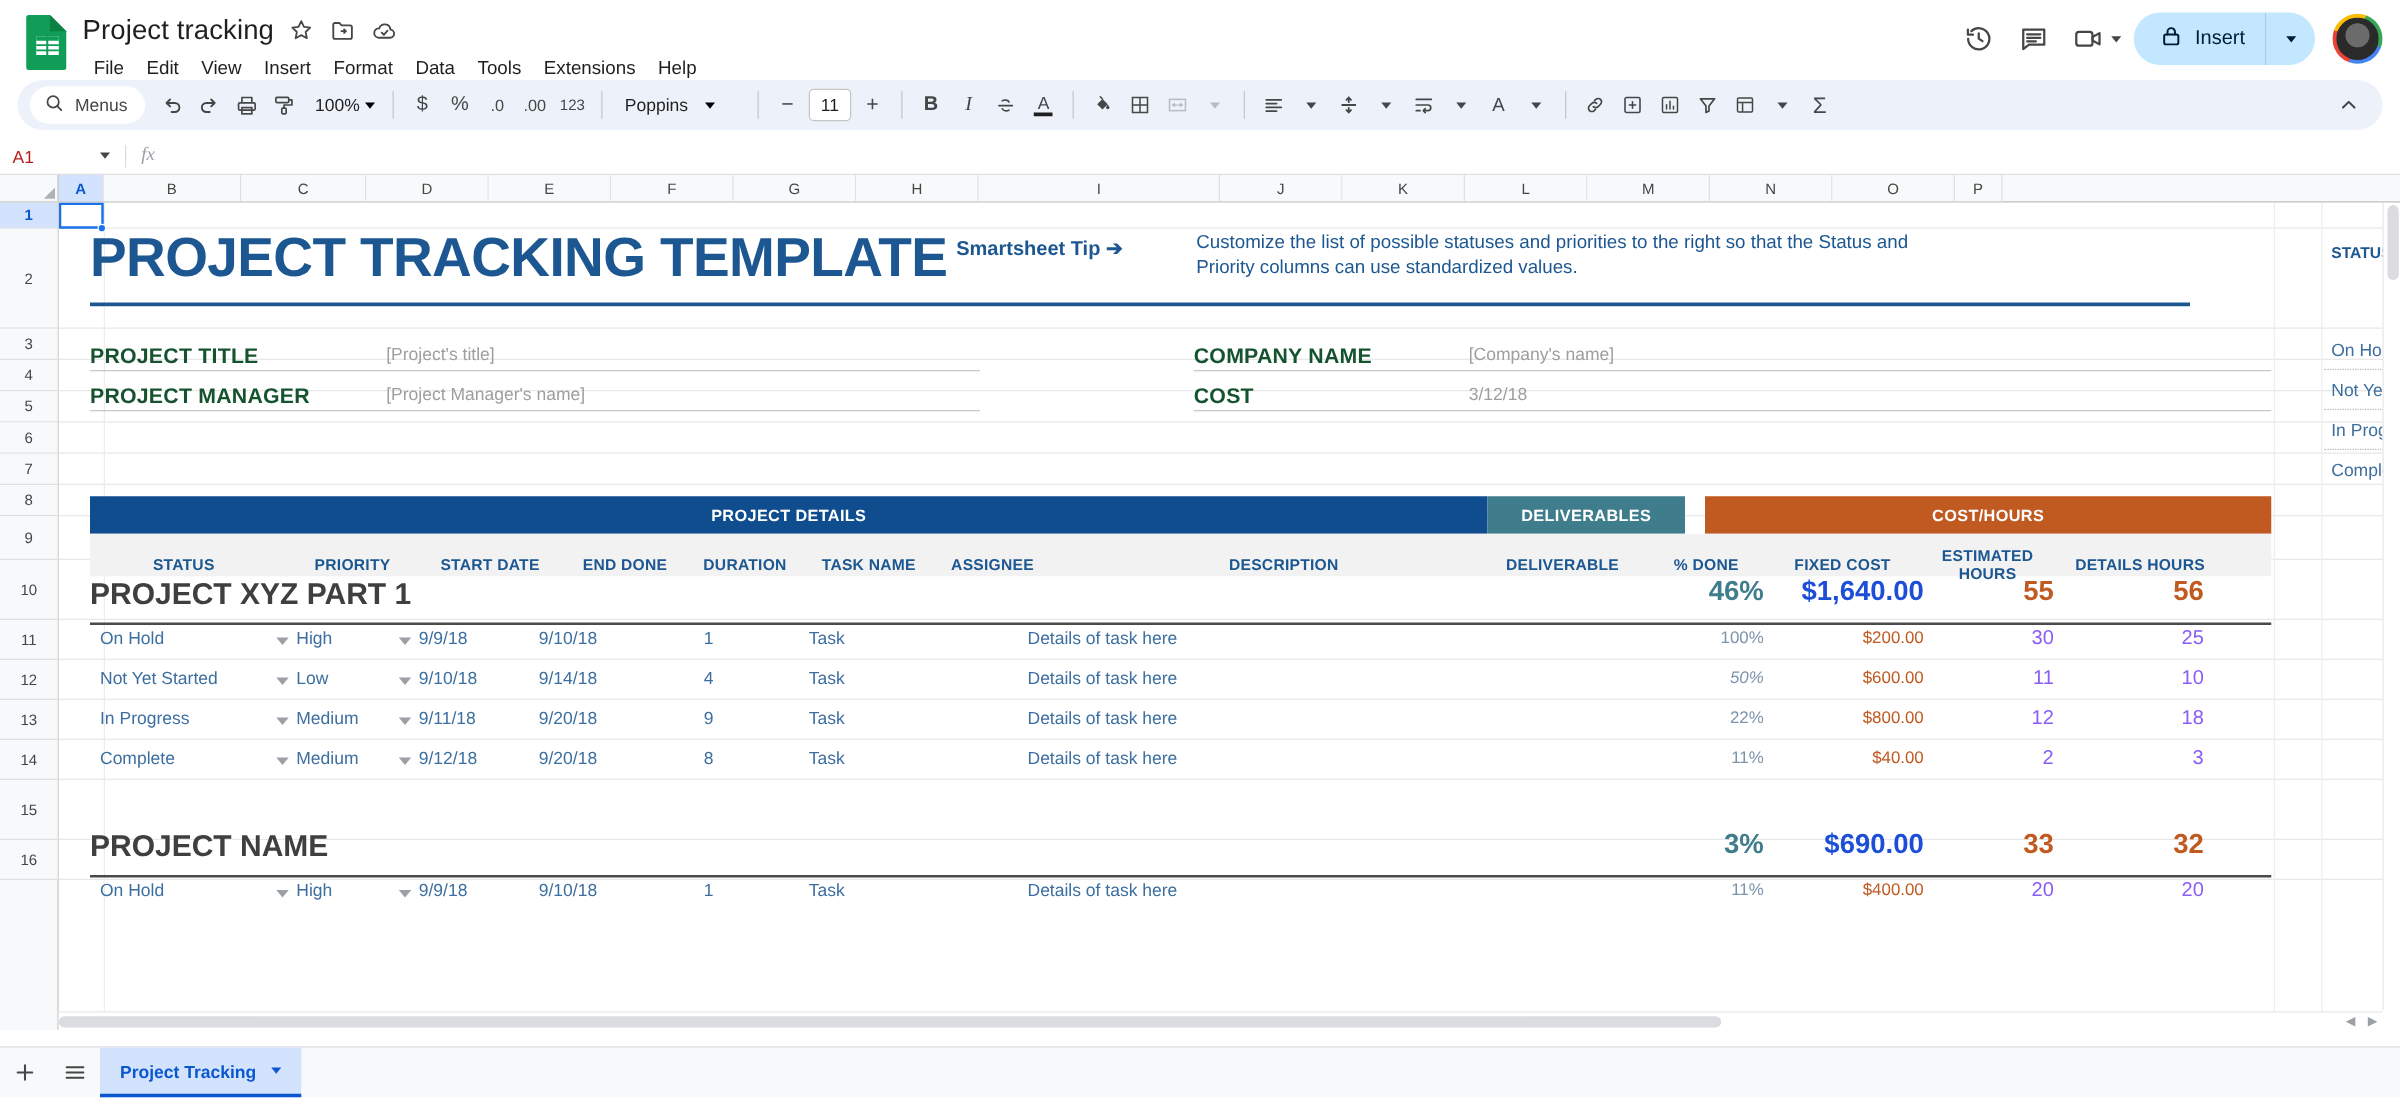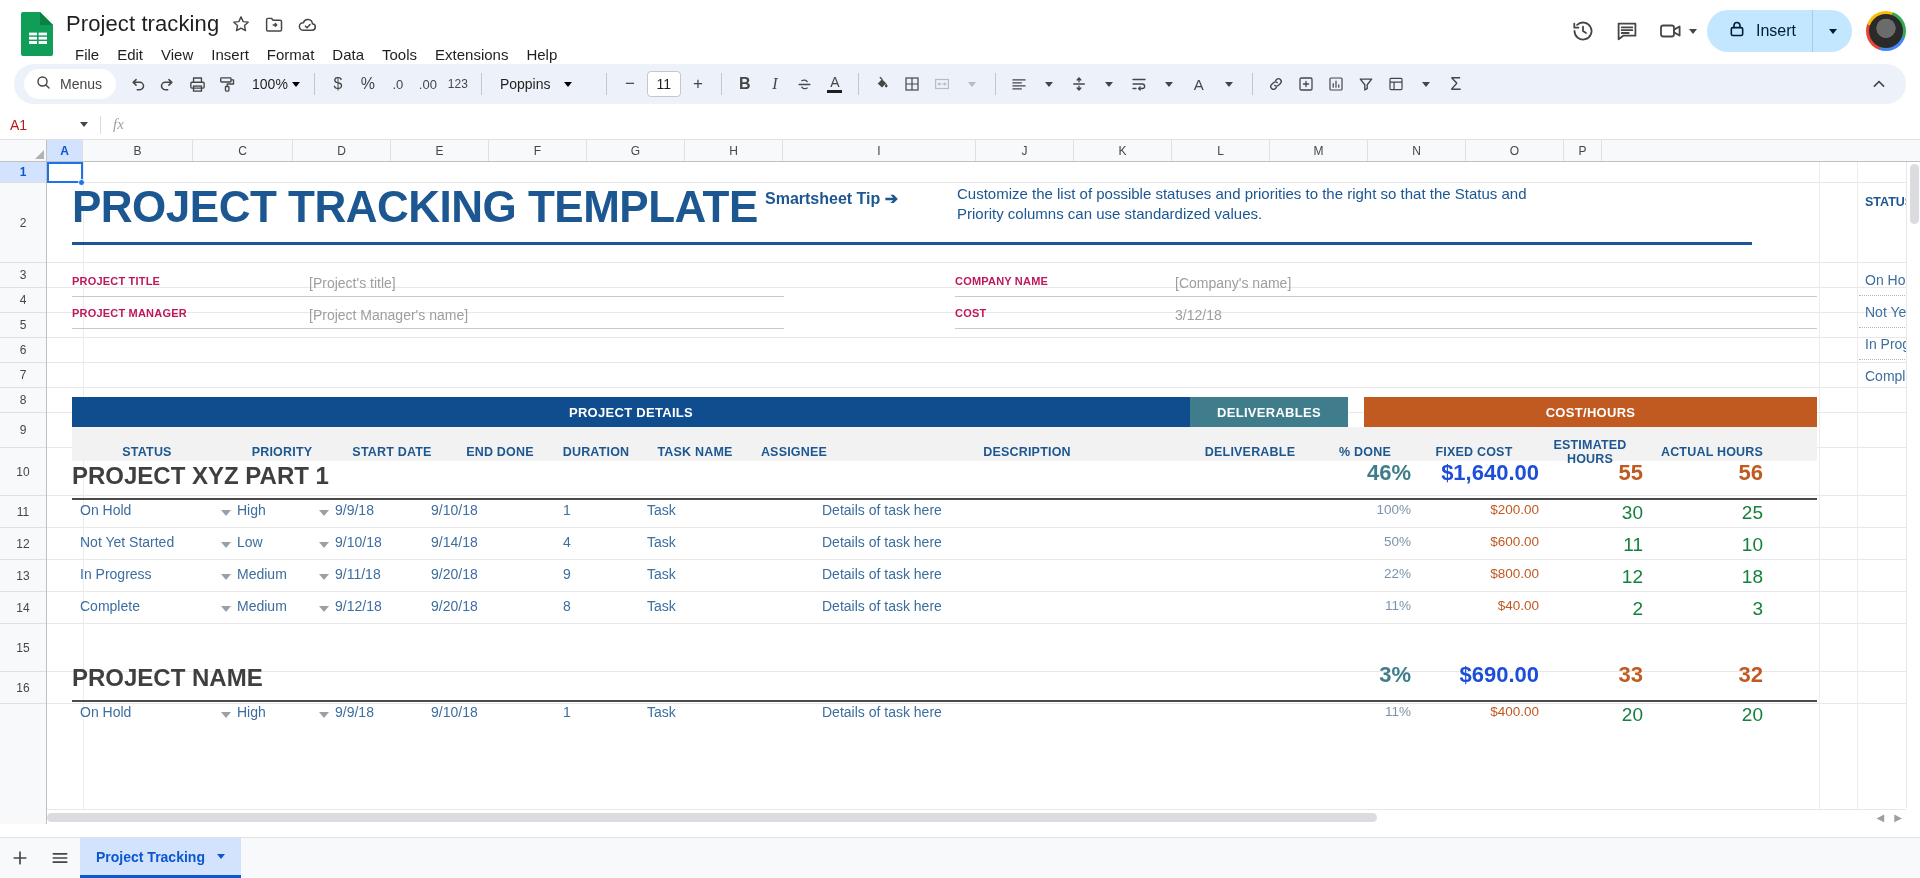--- a/index.html
+++ b/index.html
@@ -194,21 +194,21 @@
   .tip-label {
     position: absolute; left: 718px; top: 27px;
     font-size: 16px; font-weight: 700; color: #1c5791; white-space: nowrap;
   }
   .tip-text {
     position: absolute; left: 910px; top: 22px; width: 580px;
     font-size: 15px; color: #1c5791; line-height: 20px;
   }
 
   .field-label {
-    position:absolute; font-size: 11px; font-weight: 700; color: #be185d;
+    position:absolute; font-size: 17px; font-weight: 700; color: #14532d;
     letter-spacing: 0.2px; white-space: nowrap;
   }
   .field-val {
     position:absolute; font-size: 14px; color: #9e9e9e; white-space: nowrap;
   }
   .field-rule { position:absolute; height:1px; background:#c8c8c8; }
 
   .band {
     position:absolute; height: 30px; display:flex; align-items:center;
     justify-content:center; color:#fff; font-size:13px; font-weight:700;
@@ -233,21 +233,21 @@
   }
   .proj-rule { position:absolute; height:2px; background:#4a4a4a; }
 
   .sum-pct { position:absolute; font-size:22px; font-weight:700; color:#3f7d8c; text-align:right; }
   .sum-cost{ position:absolute; font-size:22px; font-weight:700; color:#1d4ed8; text-align:right; }
   .sum-num { position:absolute; font-size:22px; font-weight:700; color:#c05a21; text-align:right; }
 
   .cell-txt { position:absolute; font-size:14px; color:#3c6e9f; white-space:nowrap; }
   .cell-num { position:absolute; font-size:13.5px; color:#7b93ab; text-align:right; }
   .cell-cost{ position:absolute; font-size:13.5px; color:#c05a21; text-align:right; }
-  .cell-hrs { position:absolute; font-size:19px; color:#15803d; text-align:right; }
+  .cell-hrs { position:absolute; font-size:16px; color:#8b5cf6; text-align:right; }
   .dd-caret {
     position:absolute; width:0;height:0;
     border-left:5px solid transparent;border-right:5px solid transparent;
     border-top:6px solid #9aa0a6;
   }
 
   
   .side-head {
     position:absolute; font-size:12.5px; font-weight:700; color:#1c5791; white-space:nowrap;
   }
@@ -689,21 +689,21 @@
           <div class="subhead" style="left:286px;  top:283px; width:118px;">START DATE</div>
           <div class="subhead" style="left:400px;  top:283px; width:106px;">END DONE</div>
           <div class="subhead" style="left:495px;  top:283px; width:108px;">DURATION</div>
           <div class="subhead" style="left:593px;  top:283px; width:110px;">TASK NAME</div>
           <div class="subhead" style="left:692px;  top:283px; width:110px;">ASSIGNEE</div>
           <div class="subhead" style="left:900px;  top:283px; width:160px;">DESCRIPTION</div>
           <div class="subhead" style="left:1143px; top:283px; width:120px;">DELIVERABLE</div>
           <div class="subhead" style="left:1272px; top:283px; width:92px;">% DONE</div>
           <div class="subhead" style="left:1367px; top:283px; width:120px;">FIXED COST</div>
           <div class="subhead" style="left:1490px; top:276px; width:106px;">ESTIMATED HOURS</div>
-          <div class="subhead" style="left:1600px; top:283px; width:130px;">ACTUAL HOURS</div>
+          <div class="subhead" style="left:1600px; top:283px; width:130px;">DETAILS HOURS</div>
 
           <div class="proj-name" style="left:25px; top:300px;">PROJECT XYZ PART 1</div>
           <div class="sum-pct" style="left:1242px;top:298px; width:122px;">46%</div>
           <div class="sum-cost" style="left:1340px;top:298px; width:152px;">$1,640.00</div>
           <div class="sum-num" style="left:1468px;top:298px; width:128px;">55</div>
           <div class="sum-num" style="left:1588px;top:298px; width:128px;">56</div>
           <div class="proj-rule" style="left:25px; top:336px; width:1745px;"></div>
 
           <div class="cell-txt" style="left:33px;  top:340px;">On Hold</div>
           <div class="dd-caret" style="left:174px; top:348px;"></div>
@@ -721,21 +721,21 @@
 
           <div class="cell-txt" style="left:33px;  top:372px;">Not Yet Started</div>
           <div class="dd-caret" style="left:174px; top:380px;"></div>
           <div class="cell-txt" style="left:190px; top:372px;">Low</div>
           <div class="dd-caret" style="left:272px; top:380px;"></div>
           <div class="cell-txt" style="left:288px; top:372px;">9/10/18</div>
           <div class="cell-txt" style="left:384px; top:372px;">9/14/18</div>
           <div class="cell-txt" style="left:516px; top:372px;">4</div>
           <div class="cell-txt" style="left:600px; top:372px;">Task</div>
           <div class="cell-txt" style="left:775px; top:372px;">Details of task here</div>
-          <div class="cell-num" style="left:1242px;top:372px; width:122px;">50%</div>
+          <div class="cell-num" style="left:1242px;top:372px; width:122px;font-style:italic;">50%</div>
           <div class="cell-cost" style="left:1340px;top:372px; width:152px;">$600.00</div>
           <div class="cell-hrs" style="left:1468px;top:372px; width:128px;">11</div>
           <div class="cell-hrs" style="left:1588px;top:372px; width:128px;">10</div>
 
           <div class="cell-txt" style="left:33px;  top:404px;">In Progress</div>
           <div class="dd-caret" style="left:174px; top:412px;"></div>
           <div class="cell-txt" style="left:190px; top:404px;">Medium</div>
           <div class="dd-caret" style="left:272px; top:412px;"></div>
           <div class="cell-txt" style="left:288px; top:404px;">9/11/18</div>
           <div class="cell-txt" style="left:384px; top:404px;">9/20/18</div>

